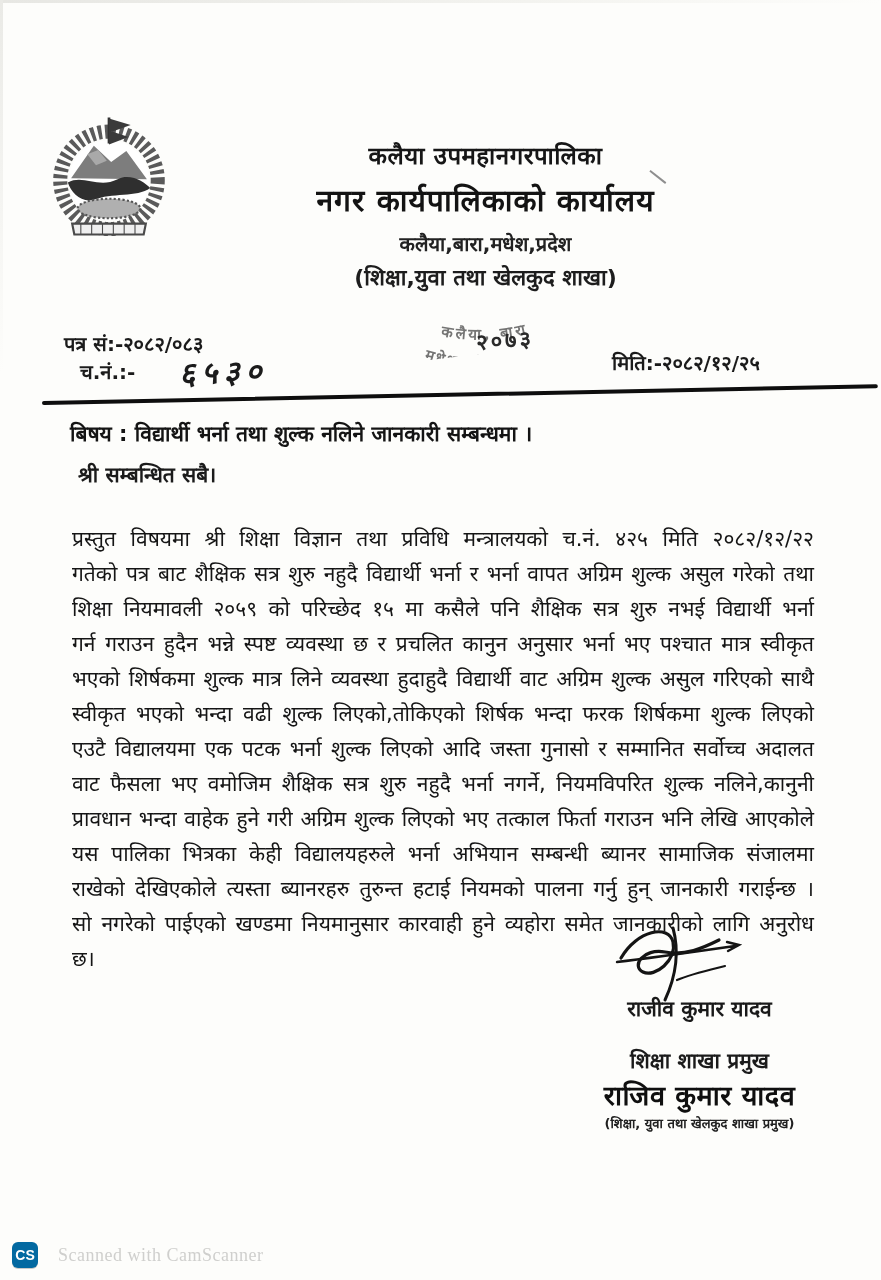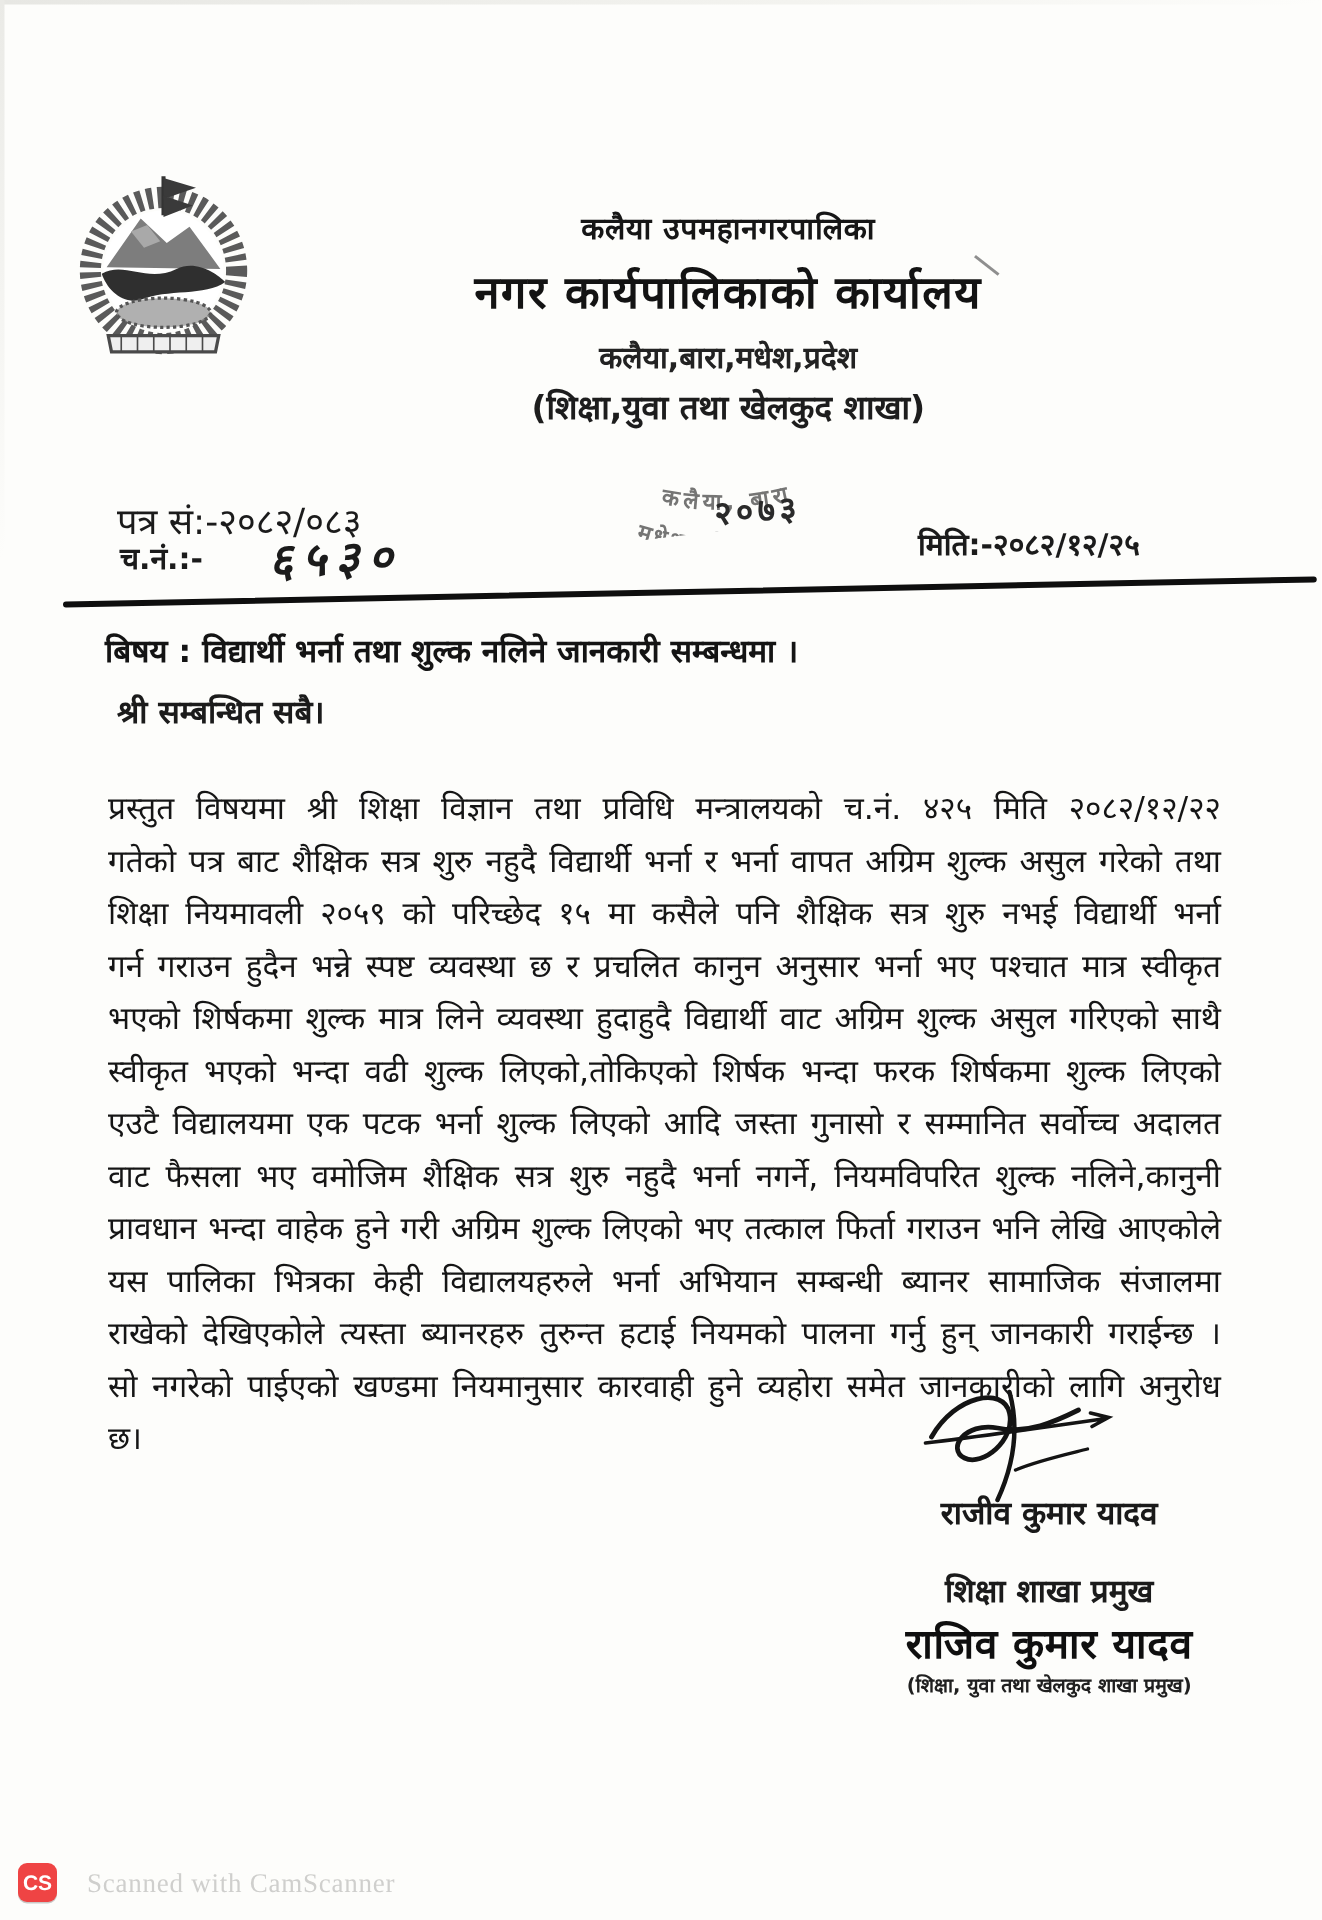--- a/index.html
+++ b/index.html
@@ -19,37 +19,37 @@
   .scan-edge-left {
     position:absolute; top:0; left:0; bottom:40px; width:3px;
     background:linear-gradient(to bottom,#eaeae6,#fdfdfb 30%);
   }
 
   
   .emblem { position:absolute; left:44px; top:110px; width:130px; height:132px; }
 
   
   .header { position:absolute; left:150px; right:60px; top:138px; text-align:center; }
-  .org-name   { font-size:20px; font-weight:600; letter-spacing:.5px; color:#161616; }
+  .org-name   { font-size:24px; font-weight:600; letter-spacing:.5px; color:#161616; }
   .office-name{ font-size:30px; font-weight:600; letter-spacing:1px; margin-top:8px; color:#131313; }
   .address    { font-size:20px; font-weight:600; margin-top:10px; color:#222; }
   .department { font-size:22px; font-weight:600; margin-top:4px; color:#1d1d1d; }
 
   
   .stamp-svg { position:absolute; left:342px; top:240px; width:300px; height:112px;
                transform:rotate(-7deg); opacity:.82; }
   .stamp-year { position:absolute; left:420px; top:324px; width:170px; text-align:center;
                 font-size:22px; font-weight:700; color:#2a2a2a; transform:rotate(-4deg);
                 letter-spacing:3px; }
 
   .crease { position:absolute; left:648px; top:176px; width:20px; height:1.5px;
             background:#8e8e8e; transform:rotate(38deg); }
 
   
-  .letter-no { position:absolute; left:78px; top:330px; font-size:24px; font-weight:400; }
+  .letter-no { position:absolute; left:64px; top:330px; font-size:20px; font-weight:700; }
   .dispatch  { position:absolute; left:80px; top:358px; font-size:20px; font-weight:700;
                display:flex; align-items:flex-start;gap:36px; }
   .dispatch-no { font-family:"DejaVu Serif", serif; font-style:italic; font-weight:600;
                  font-size:31px; letter-spacing:6px; margin-left:8px; margin-top:-8px;
                  transform:rotate(-2deg); }
   .date-line { position:absolute; left:612px; top:349px; font-size:20px; font-weight:700; }
   .rule { position:absolute; left:42px; top:401px; width:836px; height:3.5px;
           background:#0e0e0e; transform:rotate(-1.15deg); transform-origin:left center;
           border-radius:2px; }
 
@@ -67,21 +67,21 @@
   
   .sig-block { position:absolute; left:547px; top:922px; width:305px; text-align:center; }
   .sig-svg { display:block; margin:0 auto -10px 60px; width:150px; height:82px; }
   .sig-name { font-size:21px; font-weight:600; color:#191919; }
   .sig-designation { margin-top:24px; font-size:21px; font-weight:600; }
   .sig-name-bold { margin-top:2px; font-size:27px; font-weight:800; letter-spacing:.5px; color:#0f0f0f; }
   .sig-sub { margin-top:1px; font-size:13px; font-weight:700; color:#202020; }
 
   
   .footer { position:absolute; left:12px; bottom:12px; display:flex; align-items:center; }
-  .cs-badge { width:26px; height:26px; border-radius:6px; background:#ef4444;
+  .cs-badge { width:26px; height:26px; border-radius:6px; background:#0369a1;
               color:#ffffff; font-weight:700; font-size:14px;
               display:flex; align-items:center; justify-content:center;
               font-family:"Liberation Sans", sans-serif;
               box-shadow:0 1px 0 #c9c9c7; }
   .cs-text { margin-left:20px; font-family:"Liberation Serif", serif;
              font-size:18px; color:#cfcfcd; letter-spacing:.5px; }
 </style>
 </head>
 <body>
 

